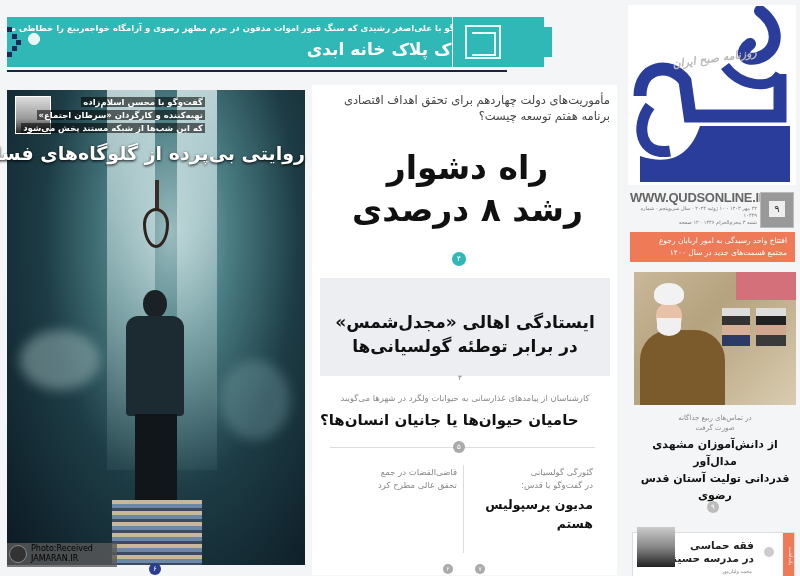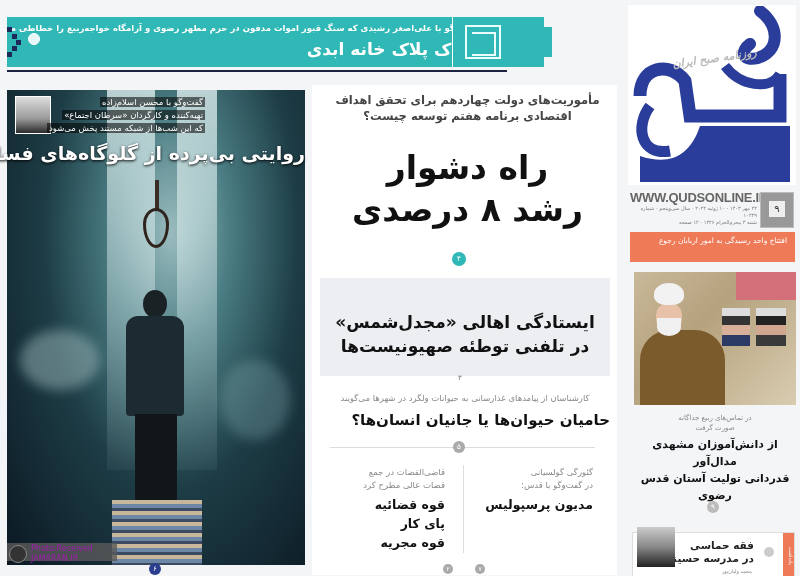--- a/index.html
+++ b/index.html
@@ -24,51 +24,51 @@
 #photo .beam{position:absolute;top:0;width:48px;height:380px;background:linear-gradient(180deg,rgba(230,245,245,.75),rgba(200,230,230,.05))}
 #noose-rope{left:155px;top:180px;width:4px;height:30px;background:#3a2c22}
 #noose-loop{left:143px;top:208px;width:26px;height:40px;border:3px solid #2f241d;border-radius:50% 50% 50% 50%/40% 40% 60% 60%}
 #man-head{left:143px;top:290px;width:24px;height:28px;border-radius:50%;background:#1a2226}
 #man-body{left:126px;top:316px;width:58px;height:100px;background:#1c2a31;border-radius:12px 12px 4px 4px}
 #man-legs{left:135px;top:414px;width:42px;height:92px;background:#101619}
 #files{left:112px;top:500px;width:90px;height:65px;background:repeating-linear-gradient(180deg,#c9b79b 0 4px,#6c88a6 4px 8px,#3c4a62 8px 11px)}
 #smoke1{left:20px;top:330px;width:80px;height:60px;border-radius:50%;background:rgba(170,200,200,.45);filter:blur(6px)}
 #smoke2{left:220px;top:360px;width:70px;height:80px;border-radius:50%;background:rgba(130,170,175,.35);filter:blur(6px)}
 #interview{left:7px;top:92px;width:298px;height:48px}
-#interview .txt{position:absolute;right:100px;top:4px;width:190px;color:#fff;font-size:8.5px;font-weight:normal;line-height:13px;text-align:right}
+#interview .txt{position:absolute;right:100px;top:4px;width:190px;color:#fff;font-size:8.5px;font-weight:bold;line-height:13px;text-align:right}
 #interview .txt span{background:rgba(0,0,0,.55);padding:0 2px}
 #interviewee{left:15px;top:96px;width:36px;height:38px;background:linear-gradient(180deg,#ddd 0%,#9a9a9a 60%,#2a2a2a 100%);border:1px solid #fff}
 #photo-title{left:7px;top:142px;width:298px;text-align:center;color:#fff;font-size:19px;font-weight:bold;text-shadow:0 1px 3px #000;white-space:nowrap}
-#credit{left:7px;top:543px;width:110px;height:18px;background:rgba(90,90,90,.8);color:#a21caf}
+#credit{left:7px;top:543px;width:110px;height:24px;background:rgba(90,90,90,.8);color:#000000}
 #credit .logo{position:absolute;left:2px;top:2px;width:18px;height:18px;border-radius:50%;background:#333;border:1px solid #888}
 #credit .t1{position:absolute;left:24px;top:1px;font-size:8px;direction:ltr;white-space:nowrap}
 #credit .t2{position:absolute;left:24px;top:11px;font-size:8px;direction:ltr;white-space:nowrap}
 #pageno-left{left:149px;top:563px;width:12px;height:12px;border-radius:50%;background:#2b3d8f;color:#fff;font-size:7px;text-align:center;line-height:12px}
 
 
 #center{left:312px;top:85px;width:305px;height:490px;background:#fff}
-#kicker-main{left:325px;top:92px;width:285px;text-align:center;color:#444;font-size:11.5px;font-weight:bold;line-height:16px}
+#kicker-main{left:325px;top:92px;width:285px;color:#444;font-size:11.5px;font-weight:normal;line-height:16px}
 #headline-main{left:325px;top:147px;width:285px;text-align:center;color:#111;font-size:33px;font-weight:bold;line-height:42px}
 #badge-4{left:452px;top:252px;width:14px;height:14px;border-radius:50%;background:#2fb8b5;color:#fff;font-size:8px;text-align:center;line-height:14px}
 #box-majdal{left:320px;top:278px;width:290px;height:98px;background:#eceef1}
 #box-majdal .kick{position:absolute;top:13px;width:100%;text-align:center;color:#777;font-size:8.5px}
 #box-majdal .hd{position:absolute;top:32px;width:100%;text-align:center;color:#111;font-size:17px;font-weight:bold;line-height:24px}
 #num-3{left:455px;top:374px;width:10px;font-size:7px;color:#777;text-align:center}
 #kicker-animals{left:320px;top:393px;width:290px;text-align:center;color:#888;font-size:8.5px}
-#head-animals{left:320px;top:411px;width:290px;text-align:right;color:#111;font-size:15px;font-weight:bold}
+#head-animals{left:320px;top:411px;width:290px;text-align:left;color:#111;font-size:15px;font-weight:bold}
 #rule-animals{left:330px;top:447px;width:265px;height:1px;background:#ddd}
 #badge-5{left:453px;top:441px;width:12px;height:12px;border-radius:50%;background:#aaa;color:#fff;font-size:7px;text-align:center;line-height:12px}
 #divider-v{left:463px;top:465px;width:1px;height:88px;background:#ddd}
 .col-story{position:absolute;top:466px;width:115px;text-align:right}
 .col-story .k{color:#888;font-size:8.5px;line-height:13px}
 .col-story .h{color:#111;font-size:12.5px;font-weight:bold;line-height:19px;margin-top:3px}
 #story-georgi{left:340px}
 #story-judiciary{left:345px}
 #story-georgi{left:478px;width:115px}
-#story-judiciary{left:325px;width:120px}
+#story-judiciary{left:337px;width:120px}
 #badge-7{left:475px;top:564px;width:10px;height:10px;border-radius:50%;background:#aaa;color:#fff;font-size:6px;text-align:center;line-height:10px}
 #badge-2{left:443px;top:564px;width:10px;height:10px;border-radius:50%;background:#aaa;color:#fff;font-size:6px;text-align:center;line-height:10px}
 
 
 #masthead{left:628px;top:5px;width:168px;height:180px;background:#fff}
 #tagline{left:672px;top:52px;color:#bbb;font-size:11px;font-style:italic;transform:rotate(-8deg);font-weight:bold}
 #website{left:630px;top:190px;width:127px;text-align:left;direction:ltr;color:#666;font-size:13px;font-weight:bold;font-family:"Liberation Sans",sans-serif;letter-spacing:-.3px}
 #dateline{left:630px;top:205px;width:127px;color:#777;font-size:5px;line-height:7px;text-align:right}
 #issue-box{left:760px;top:192px;width:34px;height:36px;background:#999;border:1px solid #bbb}
 #issue-box .n{position:absolute;left:8px;top:8px;width:16px;height:16px;background:#eee;color:#333;font-size:10px;text-align:center;line-height:16px}
@@ -144,46 +144,42 @@
 <div class="abs" id="kicker-main">مأموریت‌های دولت چهاردهم برای تحقق اهداف اقتصادی برنامه هفتم توسعه چیست؟</div>
 <div class="abs" id="headline-main">
   <div>راه دشوار</div>
   <div>رشد ۸ درصدی</div>
 </div>
 <div class="abs" id="badge-4">۴</div>
 
 <div class="abs" id="box-majdal">
   <div class="hd">
     <div>ایستادگی اهالی «مجدل‌شمس»</div>
-    <div>در تلفنی توطئه صهیونیست‌ها</div>
+    <div>در برابر توطئه گولسیانی‌ها</div>
   </div>
 </div>
 <div class="abs" id="num-3">۳</div>
 
 <div class="abs" id="kicker-animals">کارشناسان از پیامدهای غذارسانی به حیوانات ولگرد در شهرها می‌گویند</div>
 <div class="abs" id="head-animals">حامیان حیوان‌ها یا جانیان انسان‌ها؟</div>
 <div class="abs" id="rule-animals"></div>
 <div class="abs" id="badge-5">۵</div>
 
 <div class="col-story" id="story-georgi">
   <div class="k">گئورگی گولسیانی</div>
   <div class="k">در گفت‌وگو با قدس:</div>
   <div class="h">
     <div>مدیون پرسپولیس</div>
+    <div>هستم</div>
   </div>
 </div>
 <div class="abs" id="divider-v"></div>
 <div class="col-story" id="story-judiciary">
   <div class="k">قاضی‌القضات در جمع</div>
-  <div class="k">قضات عالی مطرح کرد</div>
-  <div class="h">
-    <div>قوه قضائیه</div>
-    <div>پای کار</div>
-    <div>قوه مجریه</div>
-  </div>
+  <div class="k">تحقق عالی مطرح کرد</div>
 </div>
 <div class="abs" id="badge-7">۷</div>
 <div class="abs" id="badge-2">۲</div>
 
 <div class="abs" id="masthead">
   <svg id="logo-q-svg" width="165" height="176" viewBox="0 0 165 176" style="position:absolute;left:2px;top:1px">
     <path d="M130 5 C150 20,150 45,128 52 C112 56,110 45,120 38" fill="none" stroke="#2b3d9a" stroke-width="12" stroke-linecap="round"></path>
     <path d="M10 90 C10 60,40 55,55 75 L60 110 L150 110 L150 68" fill="none" stroke="#2b3d9a" stroke-width="13"></path>
     <path d="M70 120 L160 120 L160 176 L10 176 L10 150 C40 160,60 150,70 120 Z" fill="#2b3d9a"></path>
     <path d="M20 100 C5 120,10 150,40 145" fill="none" stroke="#2b3d9a" stroke-width="11"></path>
@@ -194,20 +190,21 @@
 <div class="abs" id="website">WWW.QUDSONLINE.IR</div>
 <div class="abs" id="dateline">
   <div>۲۲ مهر ۱۴۰۳ - ۱۰ ژوئیه ۲۰۲۴ - سال سی‌وپنجم - شماره ۱۰۴۴۹</div>
   <div>شنبه ۳ محرم‌الحرام ۱۴۴۶ - ۱۲ صفحه</div>
 </div>
 <div class="abs" id="issue-box">
   <div class="n">۹</div>
 </div>
 <div class="abs" id="promo">
   <div>افتتاح واحد رسیدگی به امور اربابان رجوع</div>
+  <div>مجتمع قسمت‌های جدید در سال ۱۴۰۰</div>
 </div>
 
 <div class="abs" id="photo-right">
     <div class="red"></div>
   </div>
 <div class="abs" id="cleric-robe"></div>
 <div class="abs" id="cleric-face"></div>
 <div class="abs" id="cleric-beard"></div>
 <div class="abs" id="cleric-turban"></div>
 <div class="abs" id="youth1"></div>

